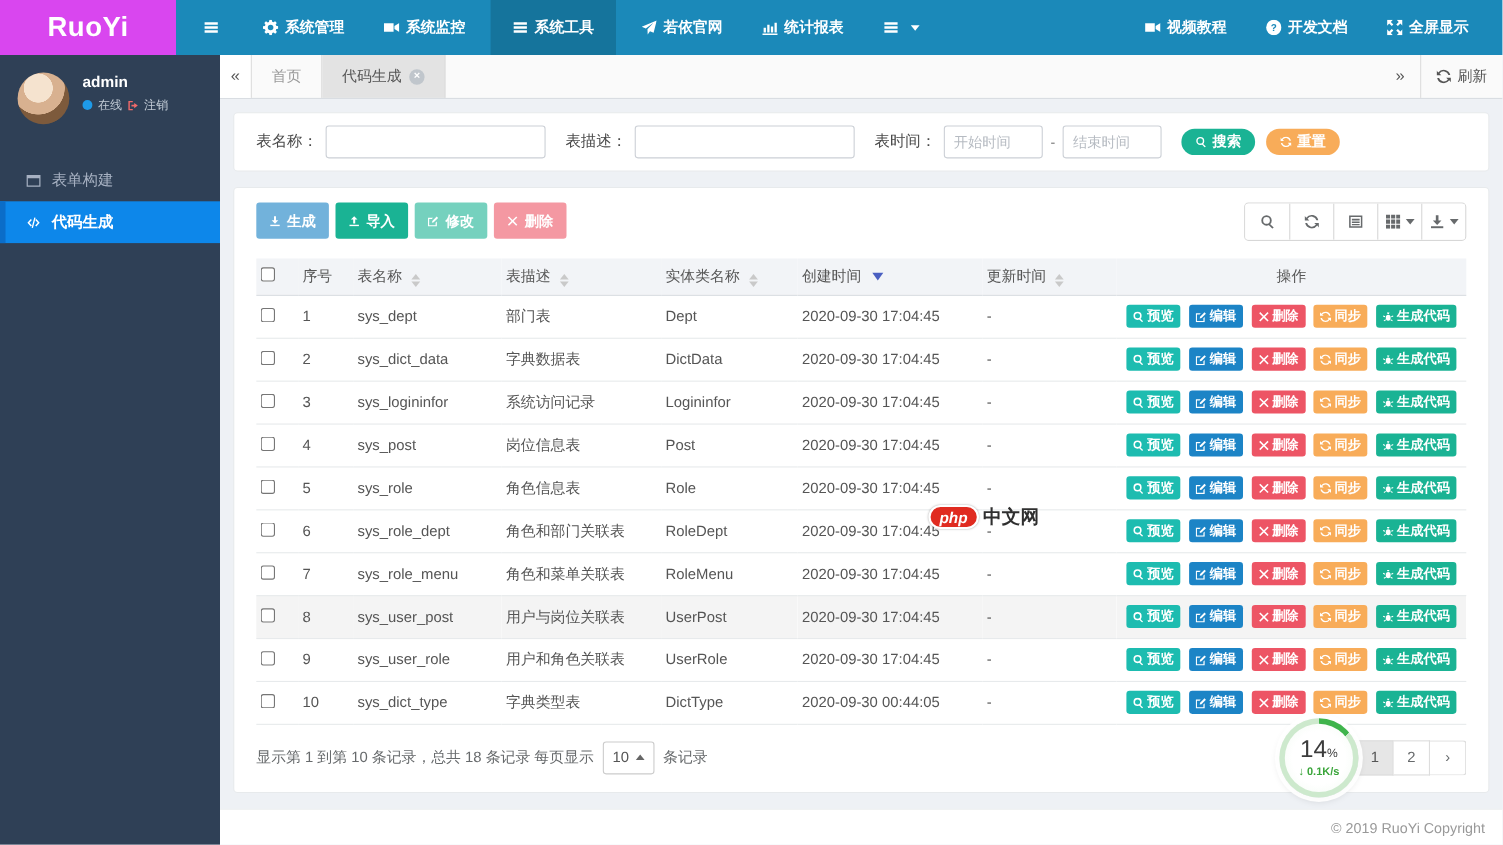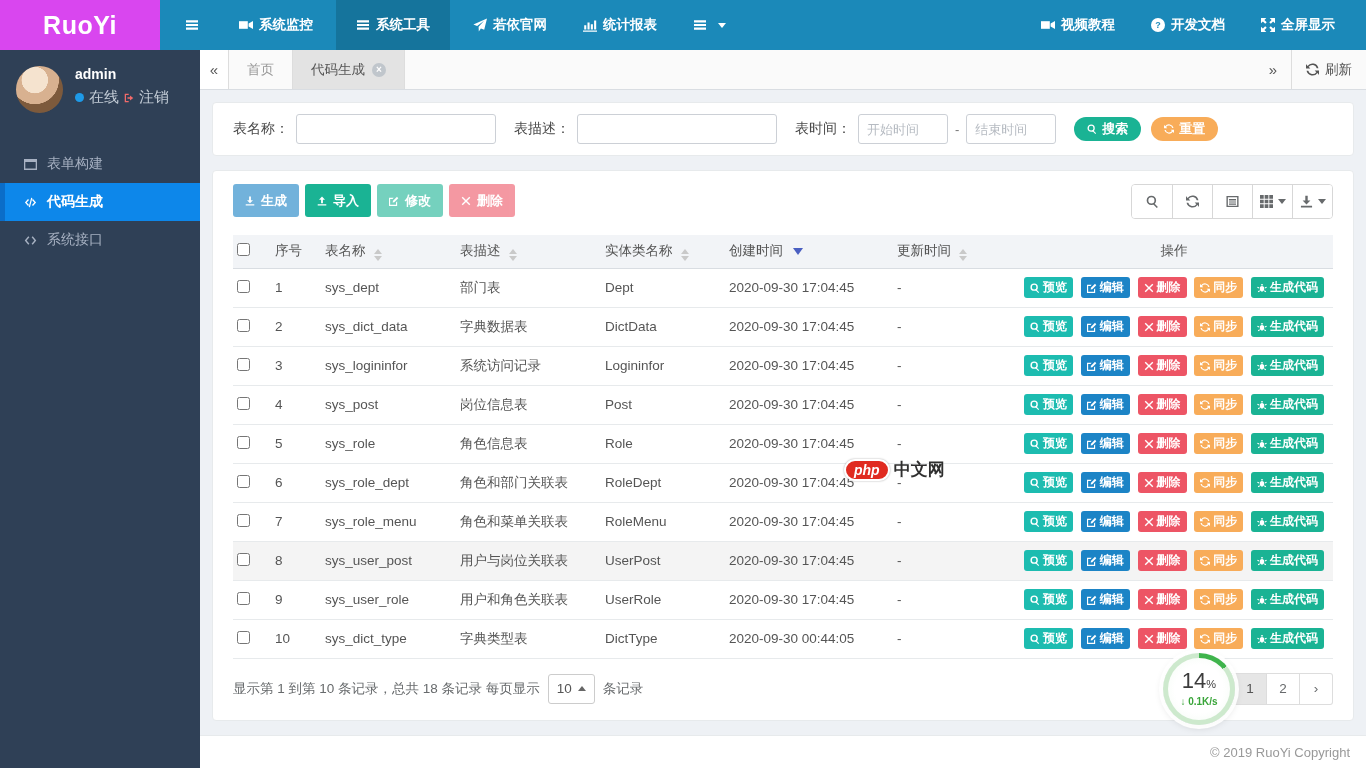--- a/index.html
+++ b/index.html
@@ -27,21 +27,21 @@
   
   .shell{display:flex;height:718px;}
   .sidebar{width:200px;background:#2f4056;flex:none;display:flex;flex-direction:column;}
   .main{flex:1;display:flex;flex-direction:column;min-width:0;}
 
   
   .user-panel{display:flex;gap:12px;padding:16px 12px 10px 16px;}
   .user-avatar{width:47px;height:47px;border-radius:50%;flex:none;
      background:radial-gradient(circle at 40% 30%, #f5e3cf 0 30%, #d8b190 31% 55%, #7d5a3c 56% 78%, #4d3a2a 79% 100%);}
   .user-name{color:#fff;font-weight:700;font-size:14px;margin-bottom:6px;}
-  .user-status{display:flex;align-items:center;gap:5px;color:#c3ccd6;font-size:15px;}
+  .user-status{display:flex;align-items:center;gap:5px;color:#c3ccd6;font-size:11px;}
   .dot{width:9px;height:9px;border-radius:50%;background:#1e9ae8;display:inline-block;}
   .side-menu{margin-top:22px;}
   .side-item{display:flex;align-items:center;gap:10px;height:38px;padding-left:24px;
              color:#a7b1c2;font-size:14px;cursor:pointer;}
   .side-item.active{background:#0d87ea;color:#fff;border-left:5px solid #0b6dc8;padding-left:19px;font-weight:700;}
 
   
   .tabbar{height:40px;background:#fafafa;border-bottom:1px solid #d9dde2;display:flex;align-items:stretch;}
   .tab-nav{width:29px;display:flex;align-items:center;justify-content:center;background:#fff;
            border-right:1px solid #ddd;color:#555;font-size:15px;cursor:pointer;}
@@ -136,20 +136,26 @@
 </head>
 <body>
 
 <header class="navbar">
   <div class="logo">RuoYi</div>
   <nav class="nav-left">
     <a class="nav-item toggle">
       <svg class="ic md" viewBox="0 0 14 14">
           <path d="M1 2.2h12v2.2H1zM1 5.9h12v2.2H1zM1 9.6h12v2.2H1z"></path>
         </svg>
+    </a>
+    <a class="nav-item">
+      <svg class="ic md" viewBox="0 0 16 16">
+          <path fill-rule="evenodd" d="M6.8 0h2.4l.45 2.1 1.25.55 1.8-1.15 1.7 1.7-1.15 1.8.55 1.25L16 6.8v2.4l-2.1.45-.55 1.25 1.15 1.8-1.7 1.7-1.8-1.15-1.25.55L9.2 16H6.8l-.45-2.1-1.25-.55-1.8 1.15-1.7-1.7 1.15-1.8-.55-1.25L0 9.2V6.8l2.1-.45.55-1.25L1.5 3.3l1.7-1.7 1.8 1.15 1.25-.55zM8 5.1A2.9 2.9 0 1 0 8 10.9 2.9 2.9 0 0 0 8 5.1z"></path>
+        </svg>
+      <span>系统管理</span>
     </a>
     <a class="nav-item">
       <svg class="ic md" viewBox="0 0 14 14">
           <path d="M0 3.2h8.8v7.6H0z"></path>
           <path d="M9.6 5.6L14 3v8l-4.4-2.6z"></path>
         </svg>
       <span>系统监控</span>
     </a>
     <a class="nav-item active">
       <svg class="ic md" viewBox="0 0 14 14">
@@ -224,26 +230,20 @@
             <path fill-rule="evenodd" d="M0 1.2h14v11.6H0zM1.4 4.4v7h11.2v-7z"></path>
             <path d="M1.8 2.2h1.3v1.2H1.8zM3.9 2.2h1.3v1.2H3.9z"></path>
           </svg>
         <span>表单构建</span>
       </a>
       <a class="side-item active">
         <svg class="ic" viewBox="0 0 14 14">
             <path d="M4.3 3.3L1 7l3.3 3.7 1.1-1L2.9 7l2.5-2.7zM9.7 3.3L13 7l-3.3 3.7-1.1-1L11.1 7 8.6 4.3zM7.7 1.9l1.3.3-2.6 10-1.3-.3z"></path>
           </svg>
         <span>代码生成</span>
-      </a>
-      <a class="side-item">
-        <svg class="ic" viewBox="0 0 14 14">
-            <path d="M4.6 2.4L.8 7l3.8 4.6 1.2-1L2.8 7l3-3.6zM9.4 2.4L13.2 7l-3.8 4.6-1.2-1L11.2 7l-3-3.6z"></path>
-          </svg>
-        <span>系统接口</span>
       </a>
     </nav>
   </aside>
 
   <div class="main">
     <div class="tabbar">
       <div class="tab-nav">«</div>
       <div class="tab">
         <span>首页</span>
       </div>

